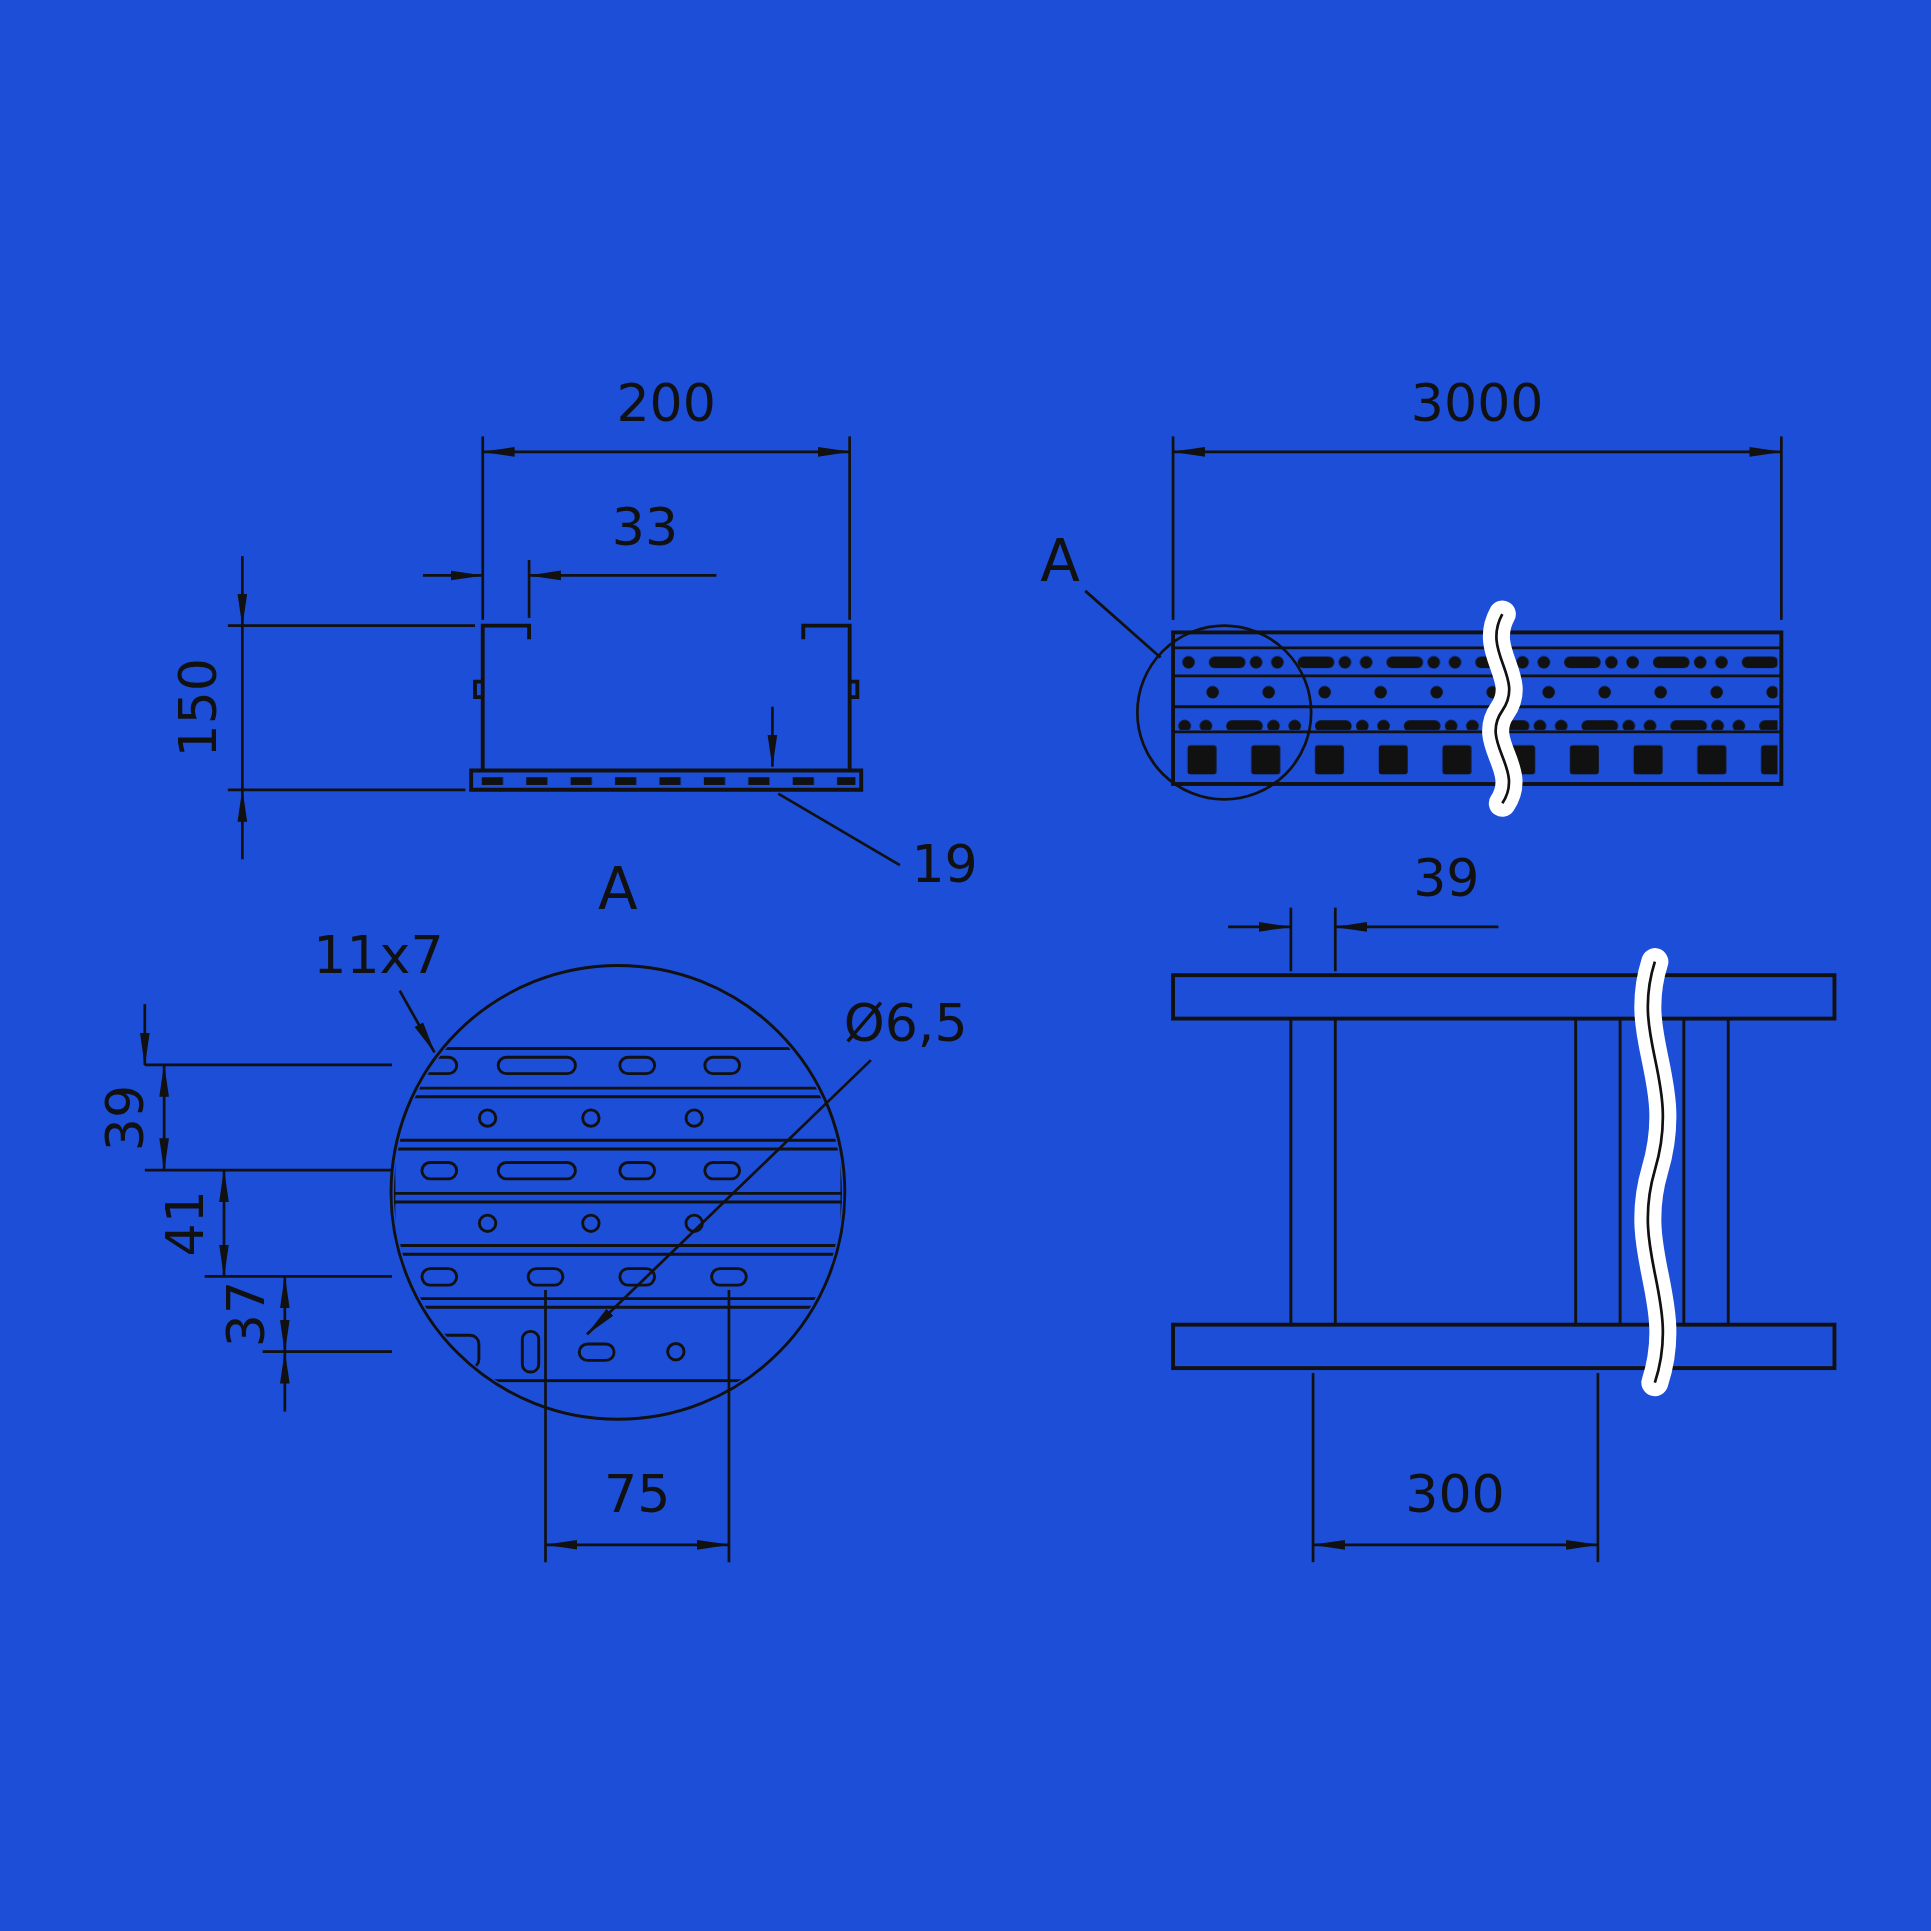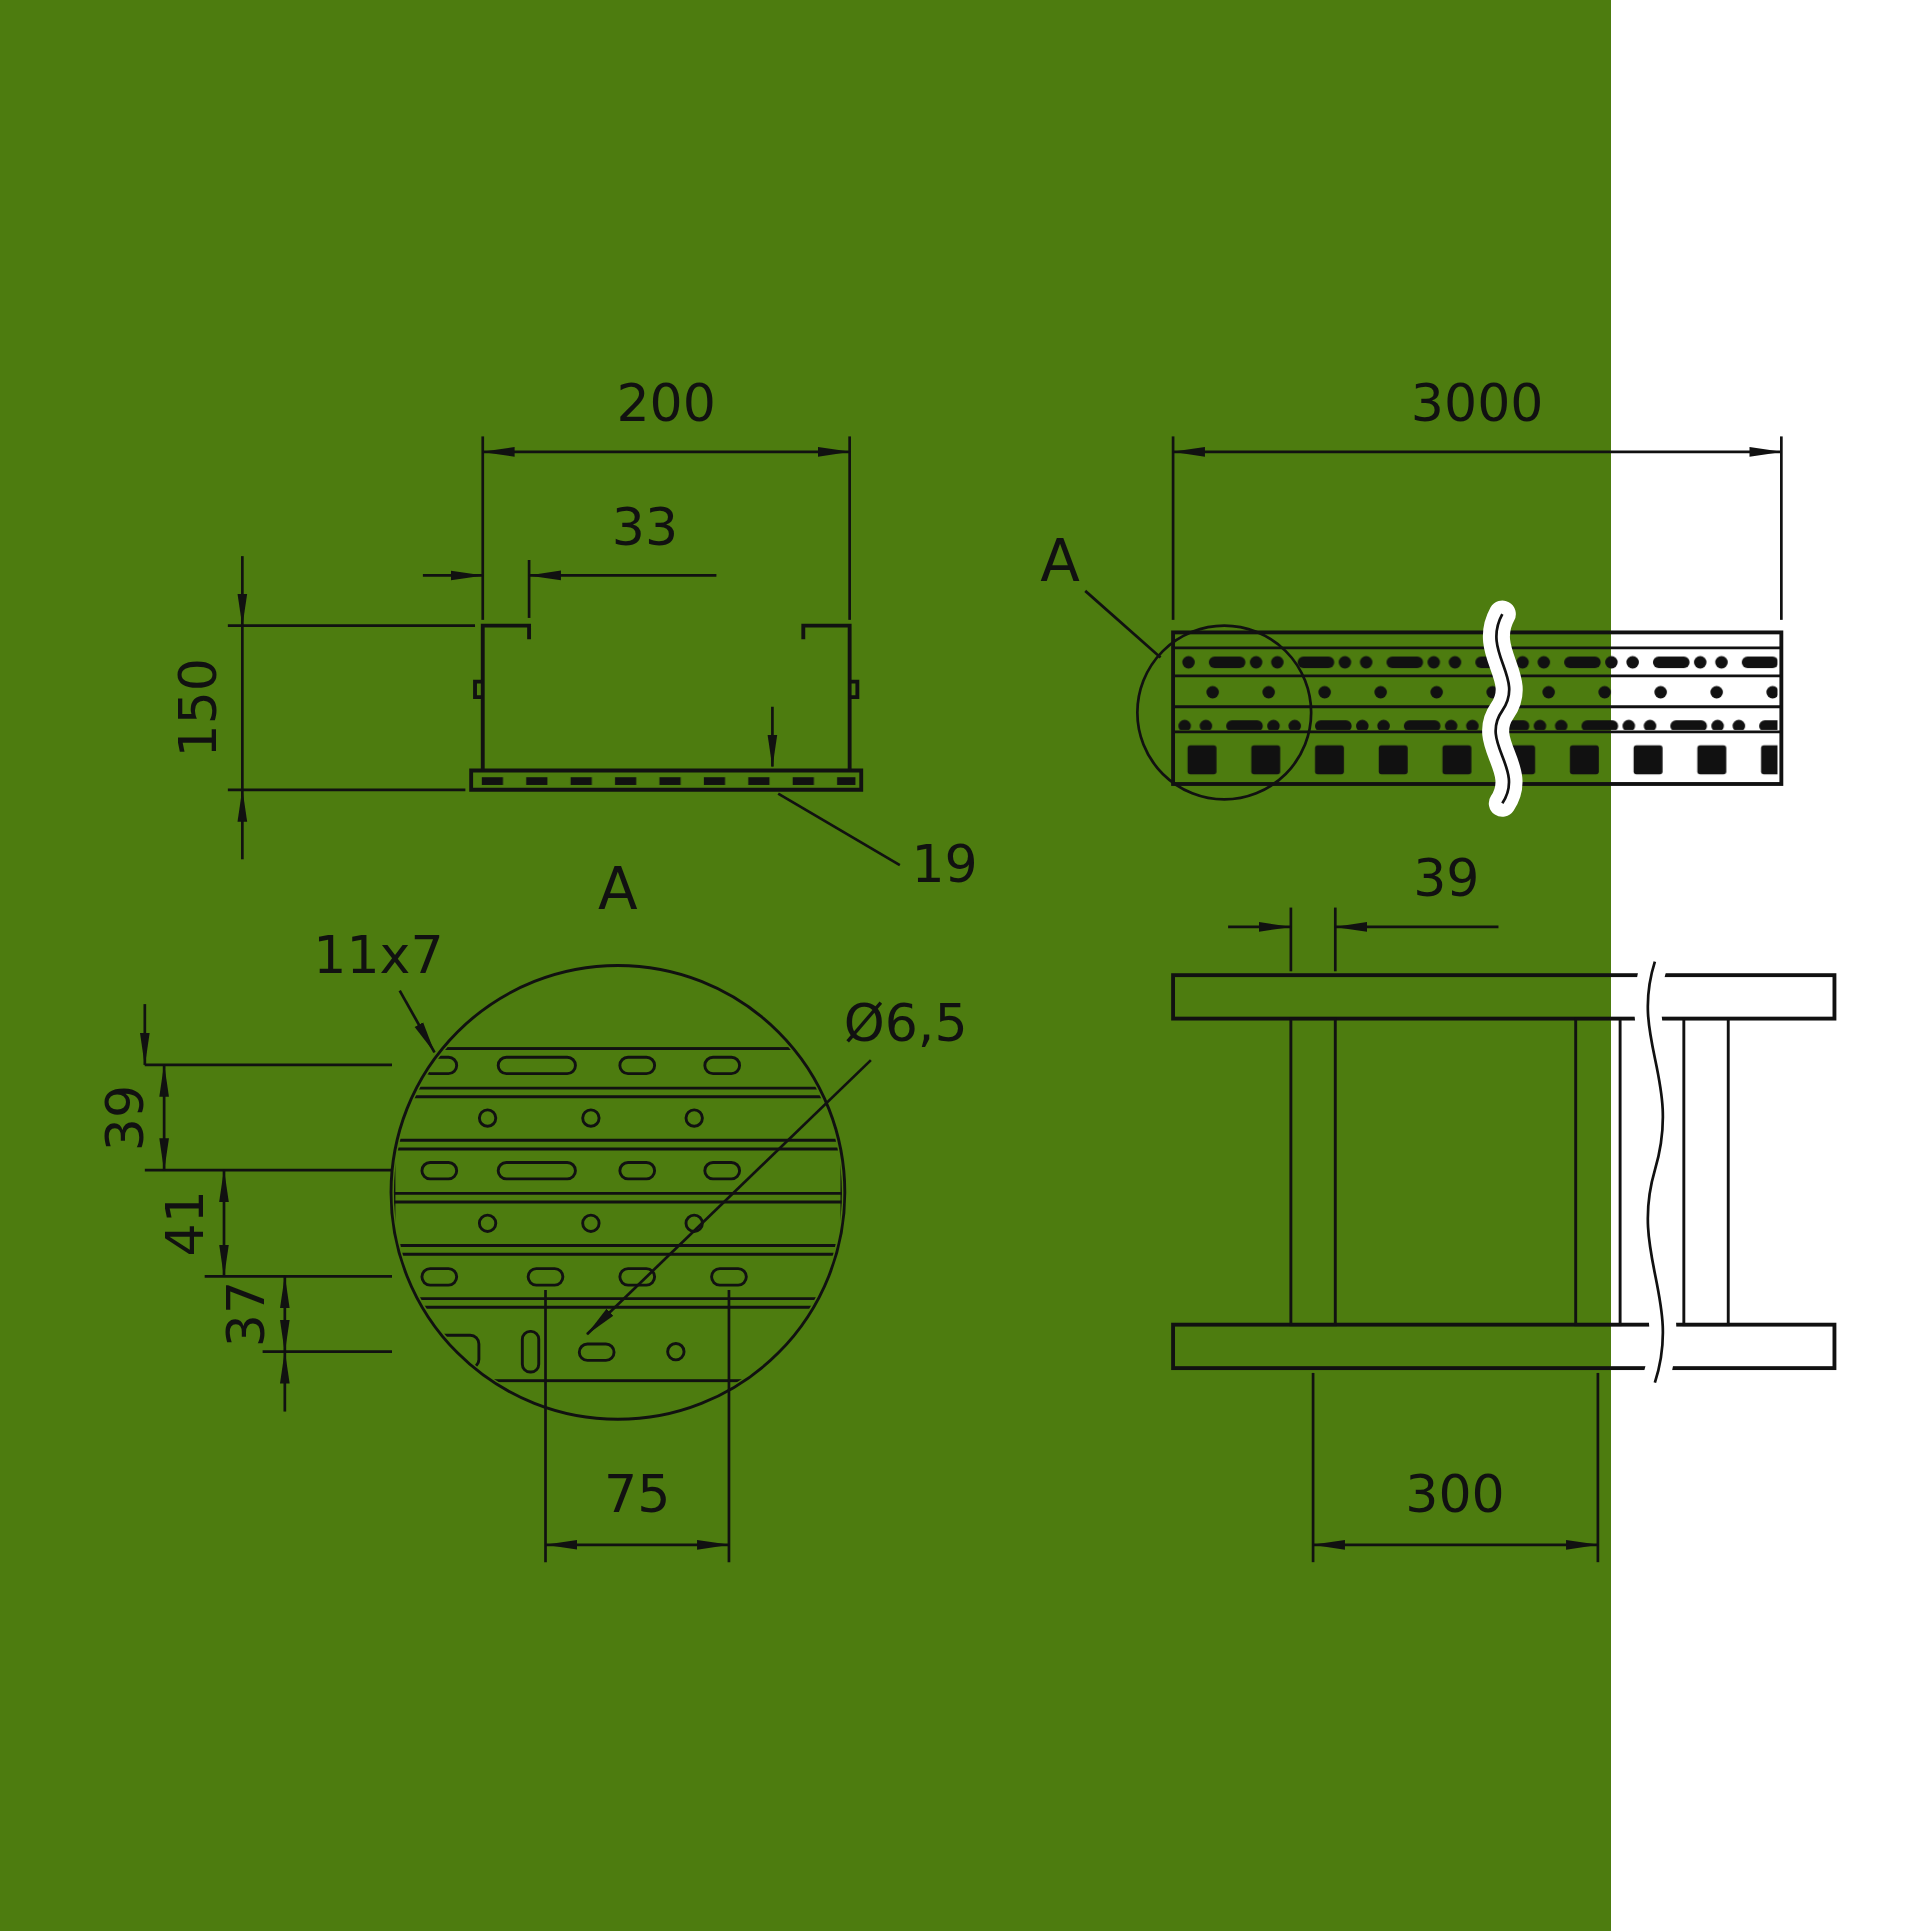--- a/index.html
+++ b/index.html
@@ -1,16 +1,16 @@
 <!DOCTYPE html>
 <html><head>
 <meta charset="utf-8">
 <style>
   html,body { margin:0; padding:0; background:#ffffff; }
-  .page { width:1611px; height:1931px; background:#4d7c0f; position:relative; }
+  .page { width:1931px; height:1931px; background:#1d4ed8; position:relative; }
   svg { display:block; }
   text { font-family:"DejaVu Sans", sans-serif; fill:#111111; font-size:54px; }
   .t-lg { font-size:60px; }
   .g  { stroke:#111111; stroke-width:4;   fill:none; stroke-linejoin:miter; }
   .g2 { stroke:#111111; stroke-width:3;   fill:none; }
   .d  { stroke:#111111; stroke-width:2.8; fill:none; }
   .wb { stroke:#ffffff; stroke-width:28;  fill:none; stroke-linecap:round; }
 </style>
 </head>
 <body>

